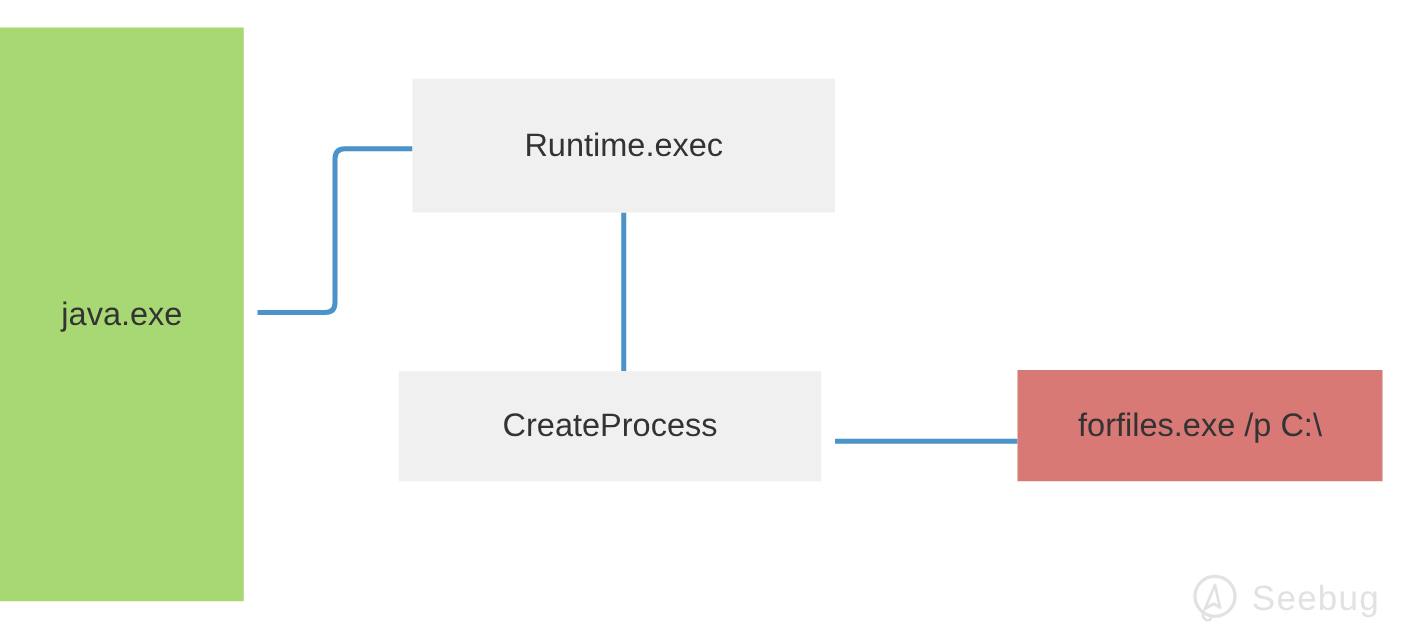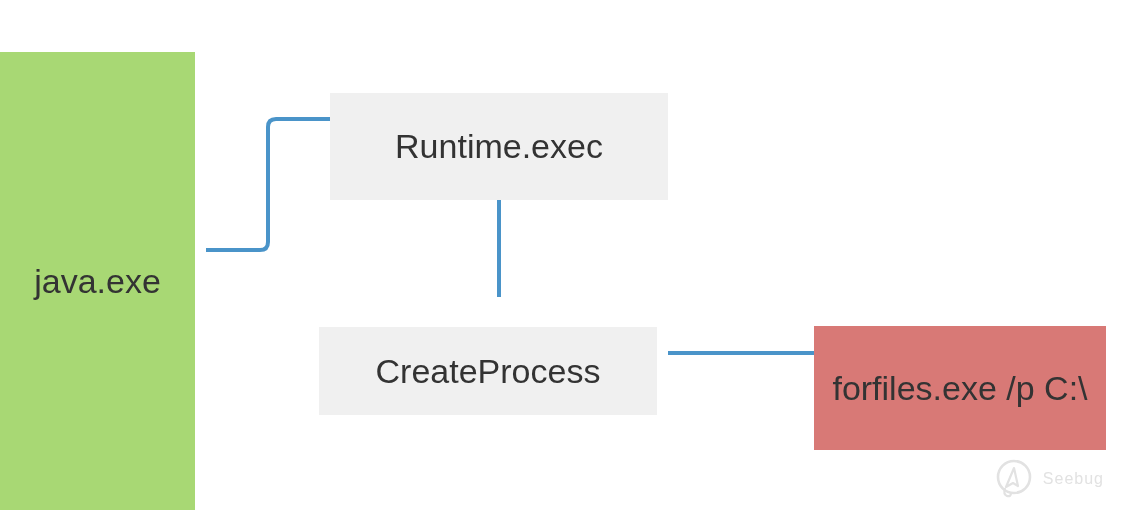--- a/index.html
+++ b/index.html
@@ -20,41 +20,40 @@
     left: 0;
     top: 0;
     width: 1128px;
     height: 510px;
   }
   .node {
     position: absolute;
     display: flex;
     align-items: center;
     justify-content: center;
-    font-size: 34px;
+    font-size: 26px;
     line-height: 1.2;
     white-space: nowrap;
-    margin-top: 30px;
   }
   .node span { color: #333333; }
   #node-java          { left: 0;  top: 22px;  width: 195px; height: 459px; }
   #node-runtime       { left: 330px; top: 63px;  width: 338px; height: 107px; }
   #node-createprocess { left: 319px; top: 297px; width: 338px; height: 88px; }
-  #node-forfiles      { left: 814px; top: 296px; width: 292px; height: 124px; }
+  #node-forfiles      { left: 814px; top: 296px; width: 292px; height: 89px; }
   .watermark {
     position: absolute;
     right: 24px;
     bottom: 8px;
     display: flex;
     align-items: center;
     gap: 7px;
     user-select: none;
   }
   .watermark-text {
-    font-size: 16px;
+    font-size: 28px;
     letter-spacing: 1px;
     font-weight: 400;
   }
 </style>
 </head>
 <body>
 
 <div class="canvas">
 
   <svg class="connectors" viewBox="0 0 1128 510" xmlns="http://www.w3.org/2000/svg">

